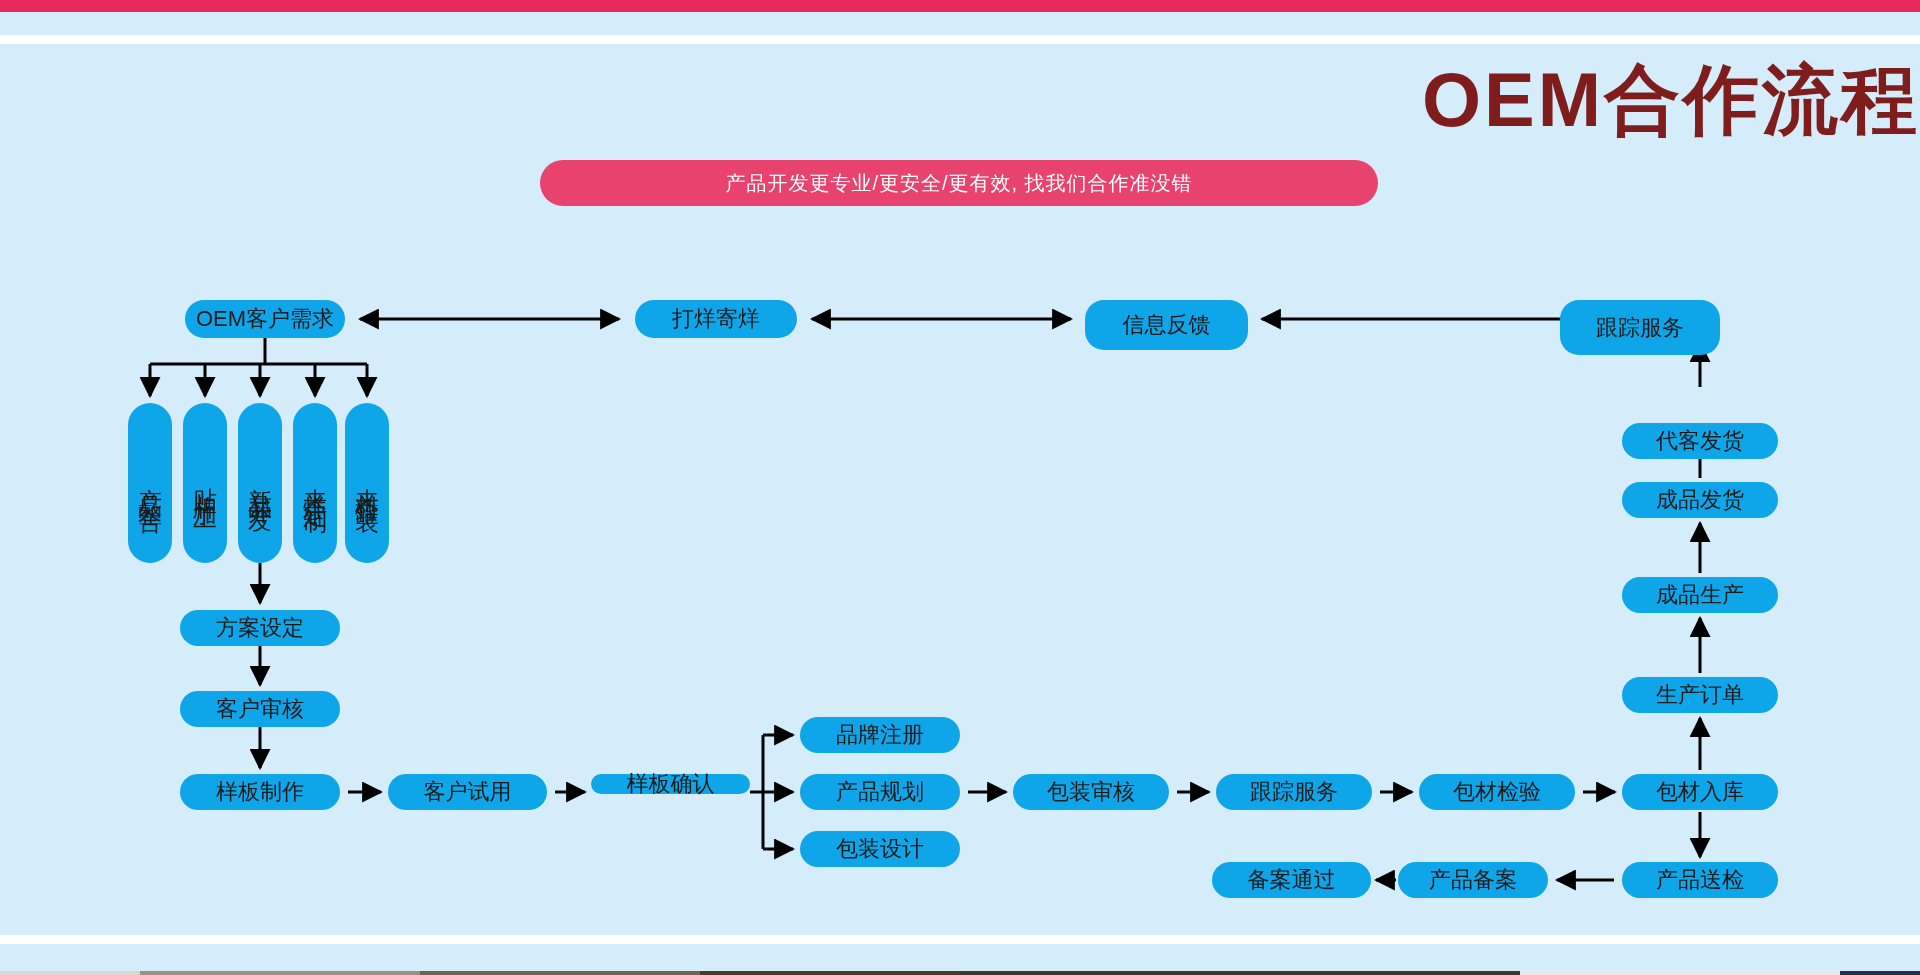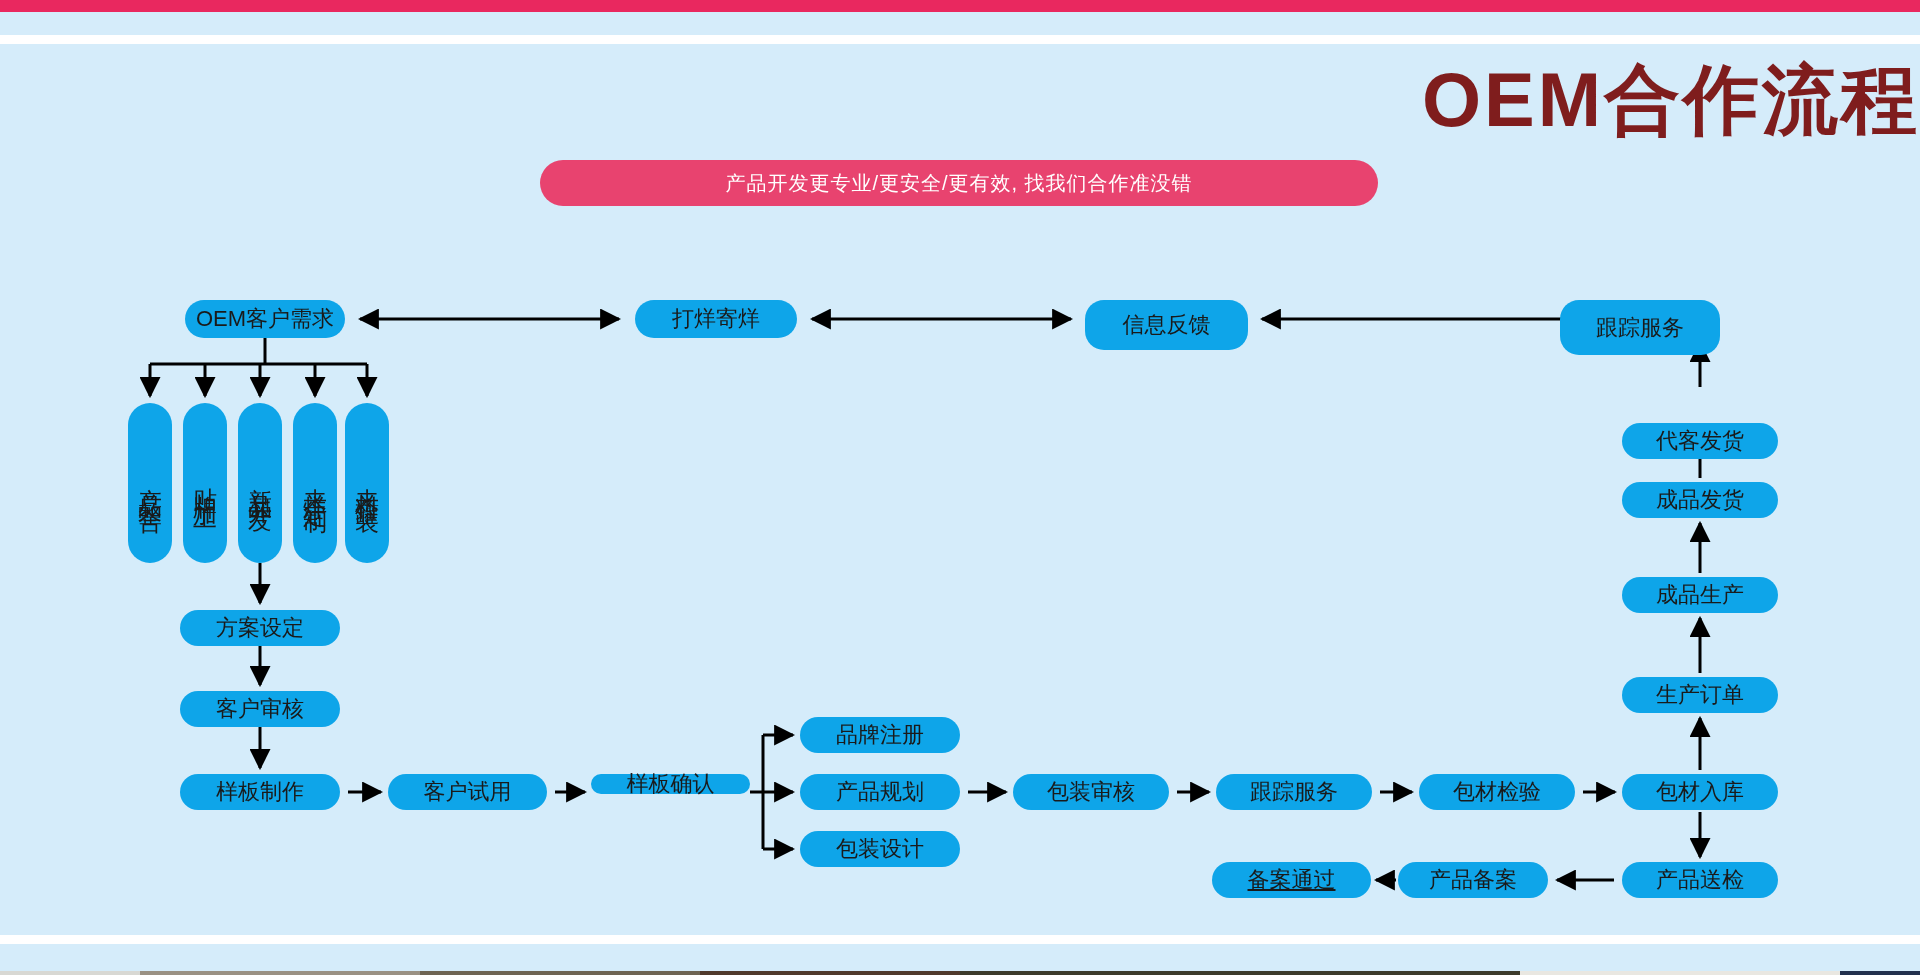--- a/index.html
+++ b/index.html
@@ -145,13 +145,13 @@
 <div class="node" style="left:1419px;top:774px;width:156px;height:36px;">包材检验</div>
 <div class="node" style="left:1622px;top:774px;width:156px;height:36px;">包材入库</div>
 
 <div class="node" style="left:1622px;top:677px;width:156px;height:36px;">生产订单</div>
 <div class="node" style="left:1622px;top:577px;width:156px;height:36px;">成品生产</div>
 <div class="node" style="left:1622px;top:482px;width:156px;height:36px;">成品发货</div>
 <div class="node" style="left:1622px;top:391px;width:156px;height:36px;margin-top:32px;">代客发货</div>
 
 <div class="node" style="left:1622px;top:862px;width:156px;height:36px;">产品送检</div>
 <div class="node" style="left:1398px;top:862px;width:150px;height:36px;">产品备案</div>
-<div class="node" style="left:1212px;top:862px;width:159px;height:36px;text-decoration:underline;">备案通过</div>
+<div class="node" style="left:1212px;top:862px;width:159px;height:36px;">备案通过</div>
 
 </body></html>

